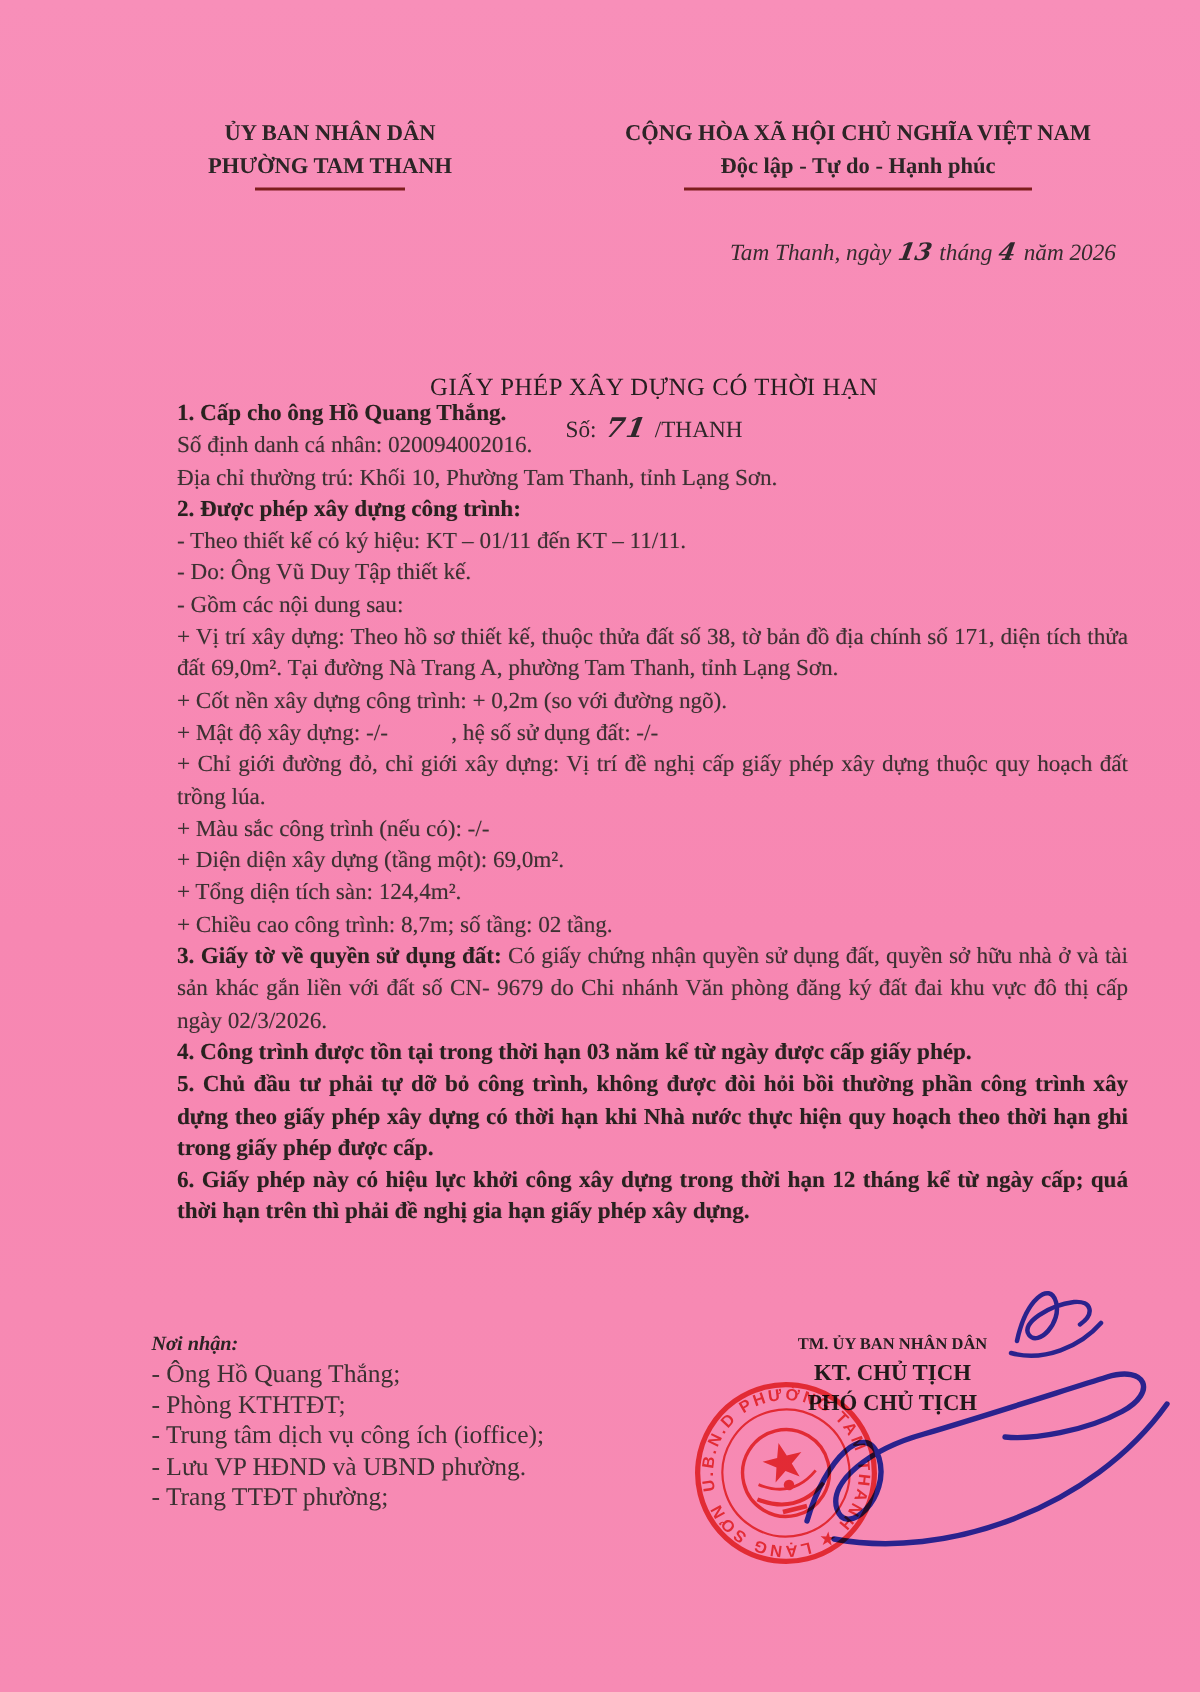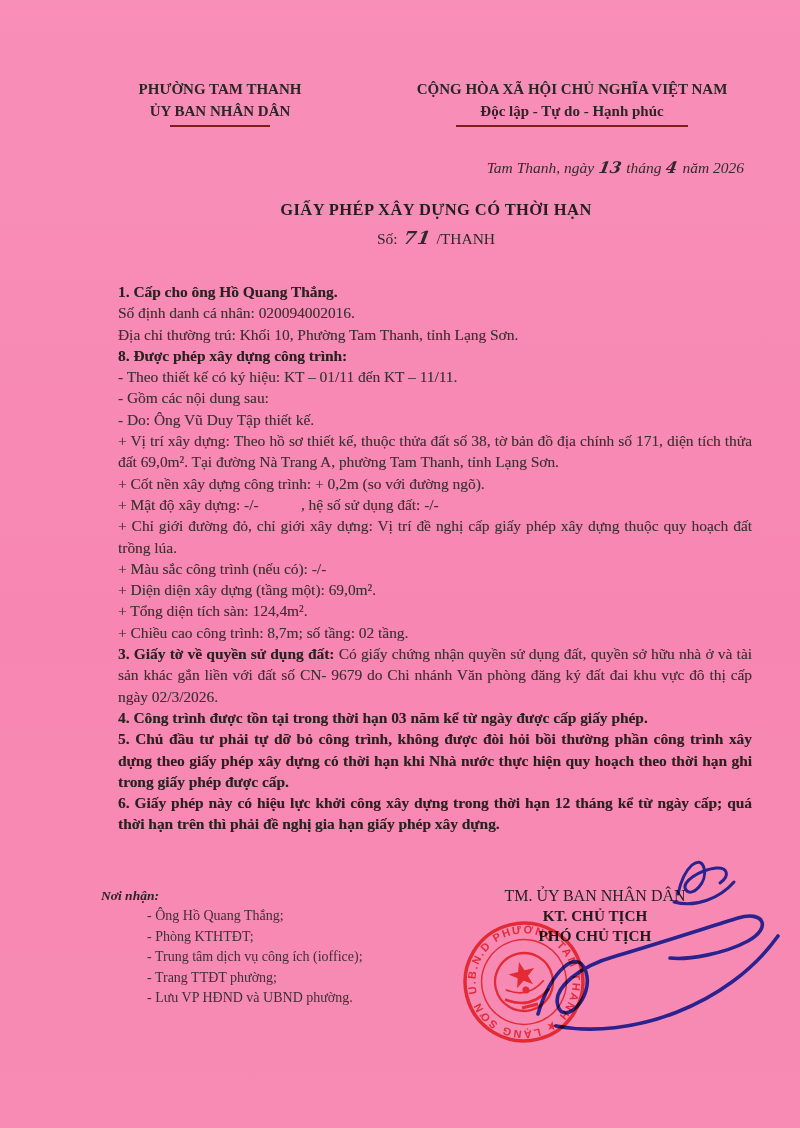--- a/index.html
+++ b/index.html
@@ -13,50 +13,50 @@
   .hdr{position:absolute; text-align:center; font-weight:bold; font-size:15px; line-height:22px; color:#2c2526;}
   .hdr-left{left:105px; top:78px; width:230px;}
   .hdr-right{left:377px; top:78px; width:390px;}
   .rule{height:2px; background:#7d1d1d; margin:3px auto 0 auto;}
   .rule-left{width:100px;}
   .rule-right{width:232px;}
   .dateline{position:absolute; top:158px; right:56px; font-style:italic; font-size:15.5px; color:#352c2e; white-space:nowrap;}
   .hw{display:inline-block; font-family:"DejaVu Serif",serif; font-style:italic; font-weight:600; transform:skewX(-10deg); color:#2f282c;}
   .hw-day,.hw-month{font-size:16px; margin:0 1px;}
   .titleblock{position:absolute; left:120px; top:200px; width:632px; text-align:center;}
-  .doc-title{font-weight:bold; font-size:16.5px; letter-spacing:.4px; color:#241e1f;}
+  .doc-title{font-weight:normal; font-size:16.5px; letter-spacing:.4px; color:#241e1f;margin-top:48px;}
   .so-line{margin-top:7px; font-size:15.5px; color:#2e2729;}
   .so-num{font-size:18px; letter-spacing:1px; margin:0 2px;}
   .docbody{
-    position:absolute; left:118px; top:281px; width:634px;
+    position:absolute; left:118px; top:265px; width:634px;
     font-size:15.4px; line-height:21.3px; text-align:justify;
     text-shadow:.2px .3px .5px rgba(70,45,45,.4);
   }
   .para{margin:0;}
   .b{font-weight:bold; color:#28211f;}
   .recips{position:absolute; left:101px; top:888px; width:310px;}
   .recips-h{font-weight:bold; font-style:italic; font-size:13.5px; color:#2b2424; margin-bottom:2px;}
-  .recip{font-size:14px; line-height:20.6px; color:#3b3132;margin-left:46px;}
+  .recip{font-size:17px; line-height:20.6px; color:#3b3132;}
   .signatory{position:absolute; left:445px; top:886px; width:300px; text-align:center; color:#241e1f;}
-  .sg1{font-weight:normal; font-size:16px; line-height:20px;}
+  .sg1{font-weight:bold; font-size:11px; line-height:20px;}
   .sg2,.sg3{font-weight:bold; font-size:15.2px; line-height:20px; color:#201a1a;}
   .sg-space{height:92px;}
   .sg-name{font-weight:bold; font-size:15.2px;}
   .stamp{position:absolute; left:462px; top:920px; width:124px; height:124px; transform:rotate(-14deg); mix-blend-mode:multiply; opacity:.92;}
   .signature{position:absolute; left:520px; top:886px; width:270px; height:162px; mix-blend-mode:multiply;}
   .paraph{position:absolute; left:664px; top:848px; width:78px; height:62px; mix-blend-mode:multiply;}
 </style>
 </head>
 <body>
 
 <div class="page">
 
   <div class="hdr hdr-left">
+    <div>ỦY BAN NHÂN DÂN</div>
     <div>PHƯỜNG TAM THANH</div>
-    <div>ỦY BAN NHÂN DÂN</div>
     <div class="rule rule-left"></div>
   </div>
   <div class="hdr hdr-right">
     <div>CỘNG HÒA XÃ HỘI CHỦ NGHĨA VIỆT NAM</div>
     <div>Độc lập - Tự do - Hạnh phúc</div>
     <div class="rule rule-right"></div>
   </div>
 
   <div class="dateline">
     <span>Tam Thanh, ngày</span>
@@ -72,46 +72,46 @@
       <span>Số:</span>
       <span class="hw so-num">71</span>
       <span>/THANH</span>
     </div>
   </div>
 
   <div class="docbody">
       <div class="para"><span class="b">1. Cấp cho ông Hồ Quang Thắng.</span></div>
       <div class="para"><span>Số định danh cá nhân: 020094002016.</span></div>
       <div class="para"><span>Địa chỉ thường trú: Khối 10, Phường Tam Thanh, tỉnh Lạng Sơn.</span></div>
-      <div class="para"><span class="b">8. Được phép xây dựng công trình:</span></div>
+      <div class="para"><span class="b">2. Được phép xây dựng công trình:</span></div>
       <div class="para"><span>- Theo thiết kế có ký hiệu: KT – 01/11 đến KT – 11/11.</span></div>
+      <div class="para"><span>- Do: Ông Vũ Duy Tập thiết kế.</span></div>
       <div class="para"><span>- Gồm các nội dung sau:</span></div>
-      <div class="para"><span>- Do: Ông Vũ Duy Tập thiết kế.</span></div>
       <div class="para"><span>+ Vị trí xây dựng: Theo hồ sơ thiết kế, thuộc thửa đất số 38, tờ bản đồ địa chính số 171, diện tích thửa đất 69,0m². Tại đường Nà Trang A, phường Tam Thanh, tỉnh Lạng Sơn.</span></div>
       <div class="para"><span>+ Cốt nền xây dựng công trình: + 0,2m (so với đường ngõ).</span></div>
       <div class="para"><span>+ Mật độ xây dựng:  -/-&nbsp;&nbsp;&nbsp;&nbsp;&nbsp;&nbsp;&nbsp;&nbsp;&nbsp;&nbsp; , hệ số sử dụng đất:  -/-</span></div>
       <div class="para"><span>+ Chỉ giới đường đỏ, chỉ giới xây dựng: Vị trí đề nghị cấp giấy phép xây dựng thuộc quy hoạch đất trồng lúa.</span></div>
       <div class="para"><span>+ Màu sắc công trình (nếu có):  -/-</span></div>
       <div class="para"><span>+ Diện diện xây dựng (tầng một): 69,0m².</span></div>
       <div class="para"><span>+ Tổng diện tích sàn: 124,4m².</span></div>
       <div class="para"><span>+ Chiều cao công trình: 8,7m; số tầng: 02 tầng.</span></div>
       <div class="para"><span class="b">3. Giấy tờ về quyền sử dụng đất:</span><span> Có giấy chứng nhận quyền sử dụng đất, quyền sở hữu nhà ở và tài sản khác gắn liền với đất số CN- 9679 do Chi nhánh Văn phòng đăng ký đất đai khu vực đô thị cấp ngày 02/3/2026.</span></div>
       <div class="para"><span class="b">4. Công trình được tồn tại trong thời hạn 03 năm kể từ ngày được cấp giấy phép.</span></div>
       <div class="para"><span class="b">5. Chủ đầu tư phải tự dỡ bỏ công trình, không được đòi hỏi bồi thường phần công trình xây dựng theo giấy phép xây dựng có thời hạn khi Nhà nước thực hiện quy hoạch theo thời hạn ghi trong giấy phép được cấp.</span></div>
       <div class="para"><span class="b">6. Giấy phép này có hiệu lực khởi công xây dựng trong thời hạn 12 tháng kể từ ngày cấp; quá thời hạn trên thì phải đề nghị gia hạn giấy phép xây dựng.</span></div>
     </div>
 
   <div class="recips">
     <div class="recips-h">Nơi nhận:</div>
     <div>
         <div class="recip">- Ông Hồ Quang Thắng;</div>
         <div class="recip">- Phòng KTHTĐT;</div>
         <div class="recip">- Trung tâm dịch vụ công ích (ioffice);</div>
+        <div class="recip">- Lưu VP HĐND và UBND phường.</div>
         <div class="recip">- Trang TTĐT phường;</div>
-        <div class="recip">- Lưu VP HĐND và UBND phường.</div>
       </div>
   </div>
 
   <div class="signatory">
     <div class="sg1">TM. ỦY BAN NHÂN DÂN</div>
     <div class="sg2">KT. CHỦ TỊCH</div>
     <div class="sg3">PHÓ CHỦ TỊCH</div>
     <div class="sg-space"></div>
   </div>
 

